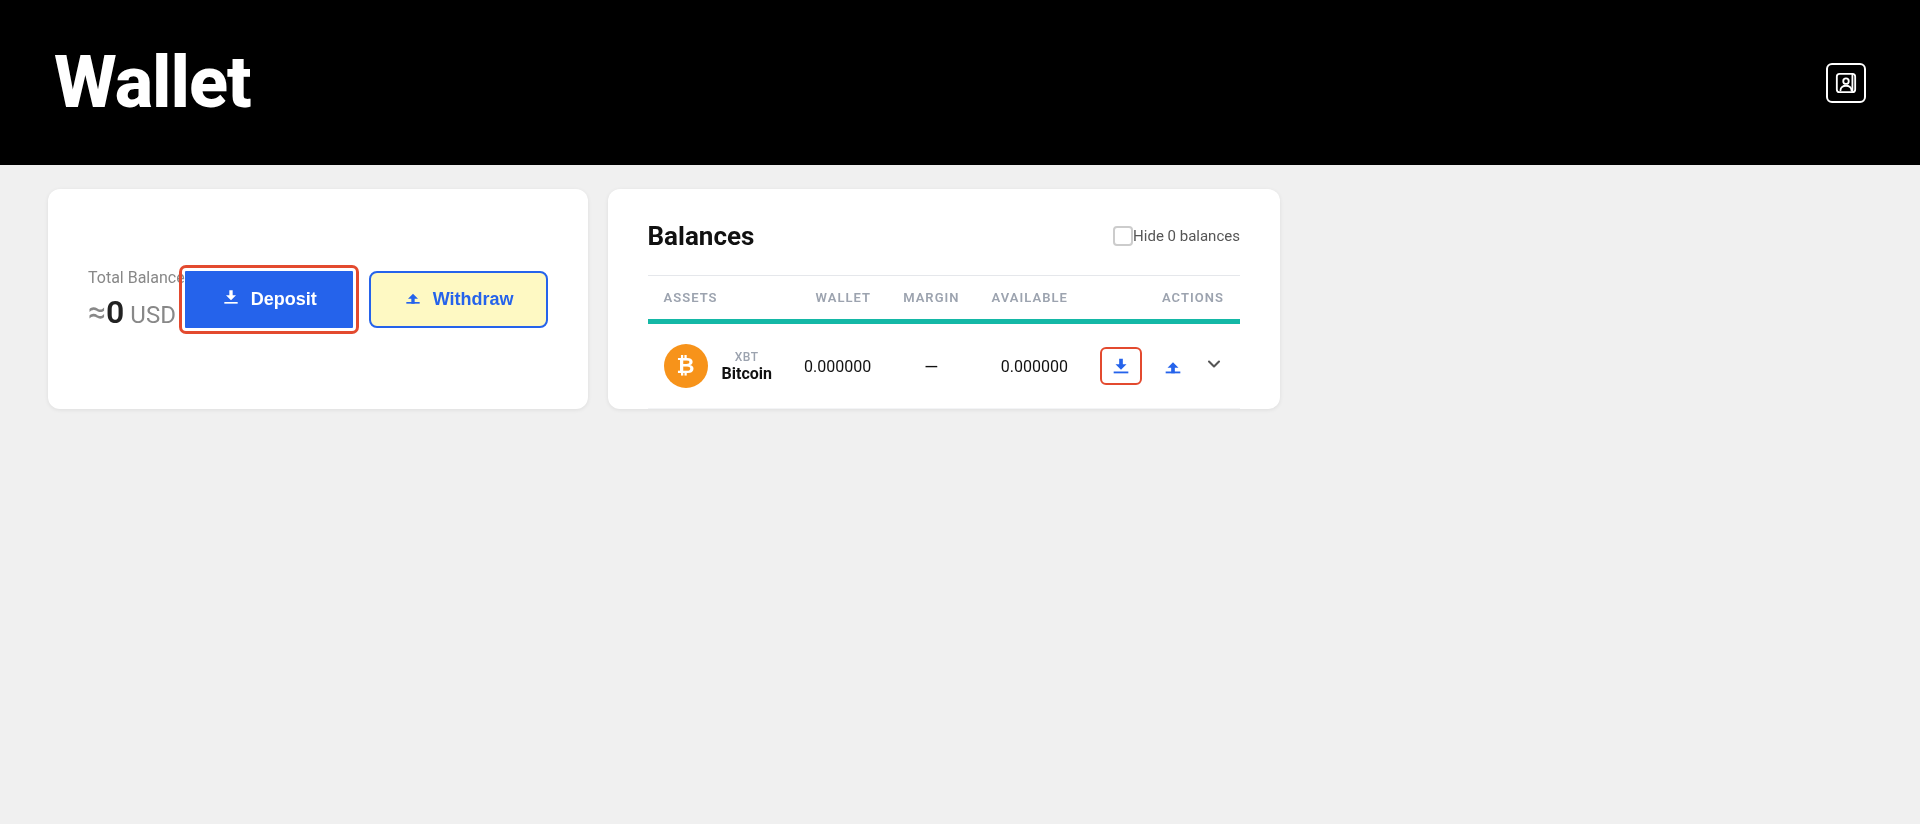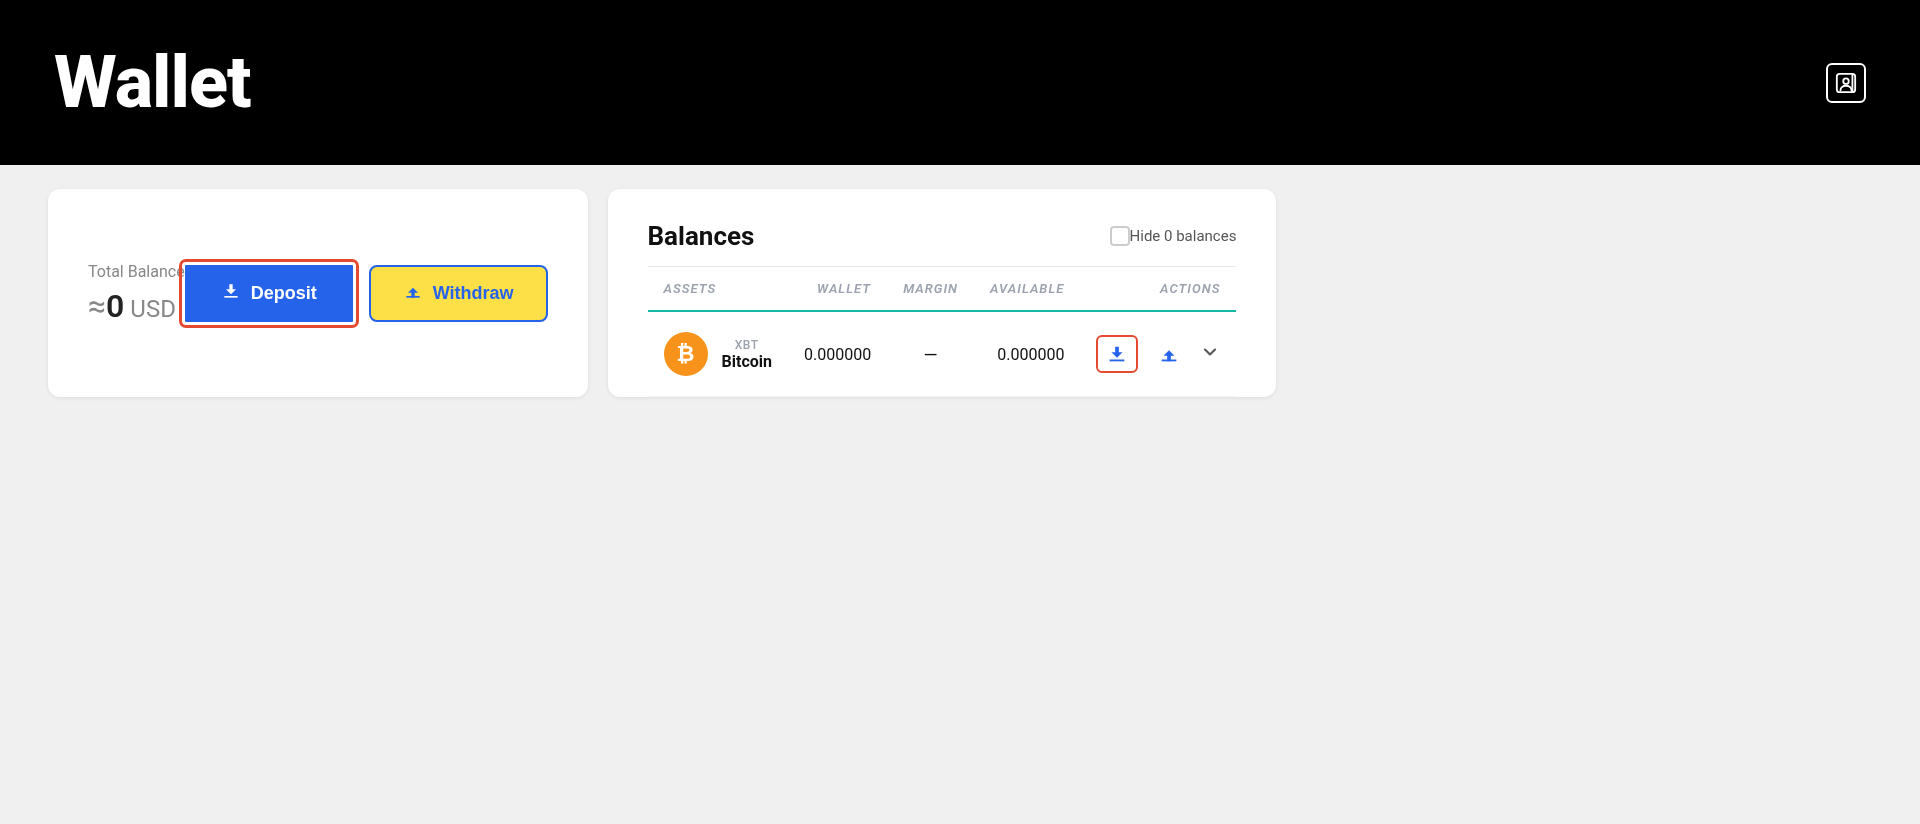--- a/index.html
+++ b/index.html
@@ -88,21 +88,21 @@
       font-size: 18px;
       font-weight: 600;
       cursor: pointer;
       display: flex;
       align-items: center;
       gap: 10px;
       outline: 3px solid #e34a2f;
       outline-offset: 3px;
     }
     .btn-withdraw {
-      background: #fde047;
+      background: #fef9c3;
       color: #2563eb;
       border: 2px solid #2563eb;
       border-radius: 8px;
       padding: 14px 32px;
       font-size: 18px;
       font-weight: 600;
       cursor: pointer;
       display: flex;
       align-items: center;
       gap: 10px;
@@ -112,21 +112,21 @@
     .balances-card {
       background: #fff;
       border-radius: 12px;
       padding: 32px 40px 0 40px;
       box-shadow: 0 1px 4px rgba(0,0,0,0.08);
     }
     .balances-header {
       display: flex;
       align-items: center;
       justify-content: space-between;
-      margin-bottom: 15px;
+      margin-bottom: 24px;
     }
     .balances-title {
       font-size: 26px;
       font-weight: 700;
       color: #111;
     }
     .hide-balances {
       display: flex;
       align-items: center;
       font-size: 15px;
@@ -141,22 +141,21 @@
       background: #fff;
     }
 
     
     .balances-table {
       width: 100%;
       border-collapse: collapse;
     }
     .balances-table thead tr {
       border-top: 1px solid #e5e7eb;
-      border-bottom: 2px solid #14b8a6;
-      font-style: italic;
+      border-bottom: 5px solid #14b8a6;
     }
     .balances-table th {
       padding: 14px 16px;
       text-align: left;
       font-size: 13px;
       font-weight: 600;
       color: #9ca3af;
       letter-spacing: 0.08em;
       text-transform: uppercase;
     }

